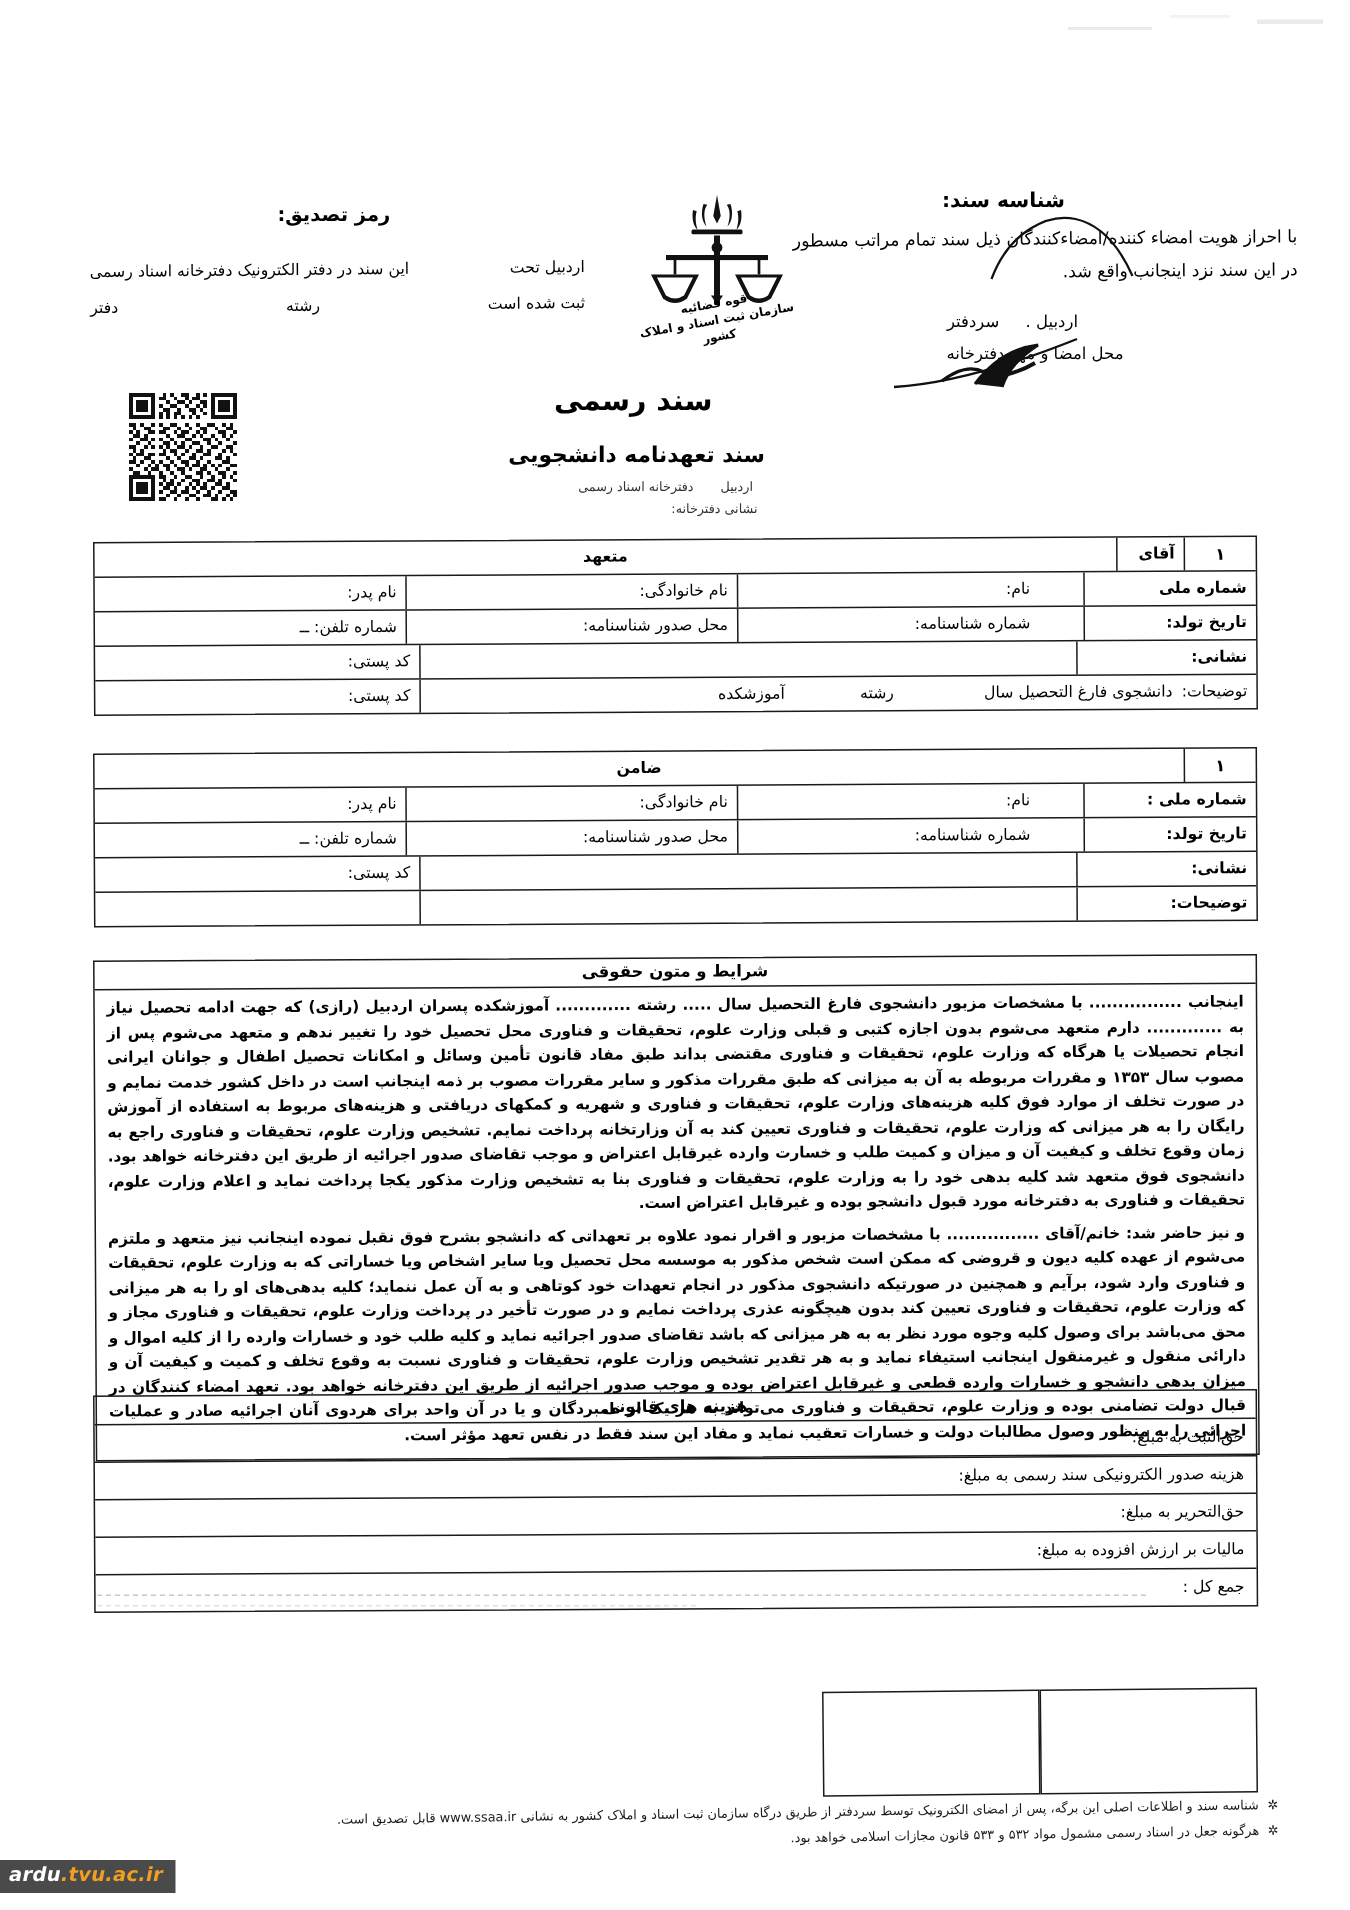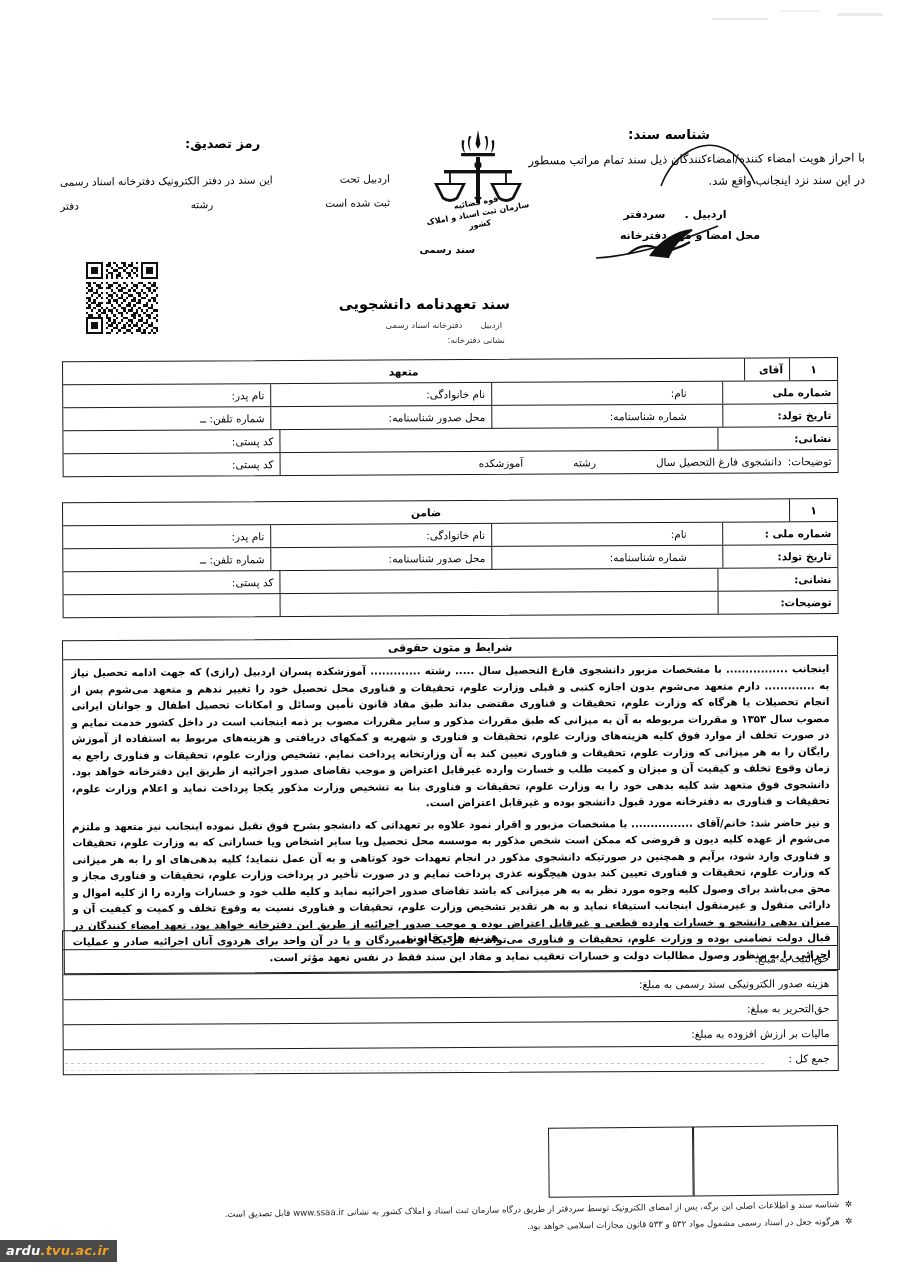--- a/index.html
+++ b/index.html
@@ -49,21 +49,20 @@
     transform: rotate(-0.5deg);
   }
   .hdr-sign-block {
     position: absolute;
     right: 60px;
     top: 205px;
     width: 290px;
     text-align: center;
     font-size: 11px;
     line-height: 1.9;
-    font-weight: bold;
   }
   .hdr-sign-line1 { padding-right: 40px; }
   .hdr-sign-line2 { padding-right: 10px; }
 
   
   .scribble { position: absolute; pointer-events: none; }
 
   
   .emblem {
     position: absolute;
@@ -111,22 +110,22 @@
     top: 262px;
     width: 84px;
     height: 72px;
     image-rendering: pixelated;
   }
 
   
   .title-official {
     position: absolute;
     right: 425px;
-    top: 244px;
-    font-size: 10px;
+    top: 256px;
+    font-size: 19px;
     font-weight: bold;
     letter-spacing: 1px;
   }
   .title-main {
     position: absolute;
     right: 390px;
     top: 296px;
     font-size: 14.5px;
     font-weight: bold;
     letter-spacing: .5px;

